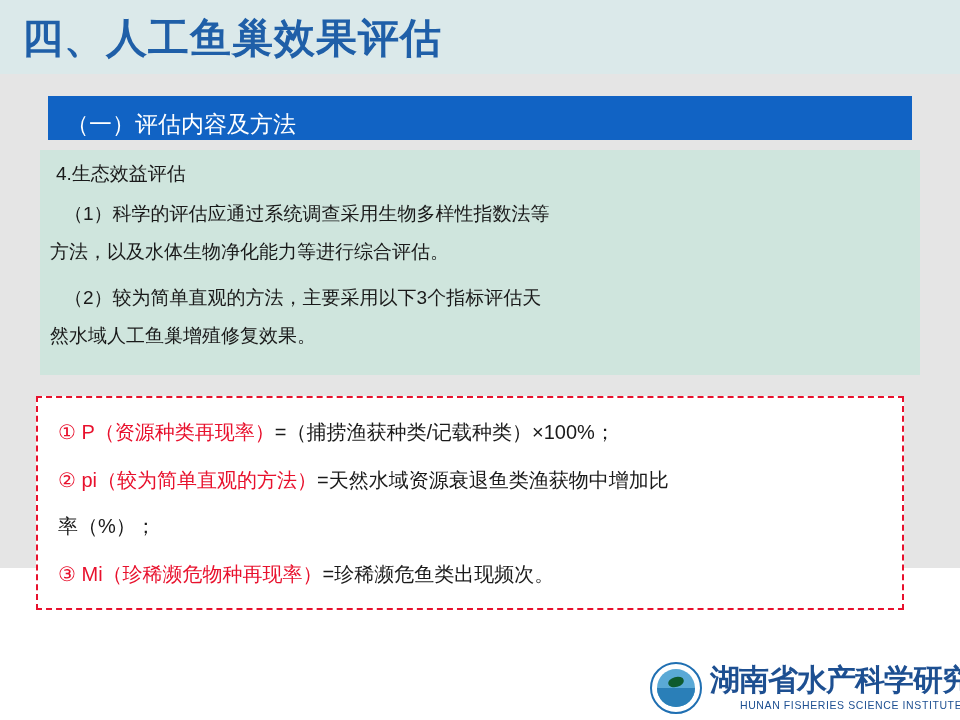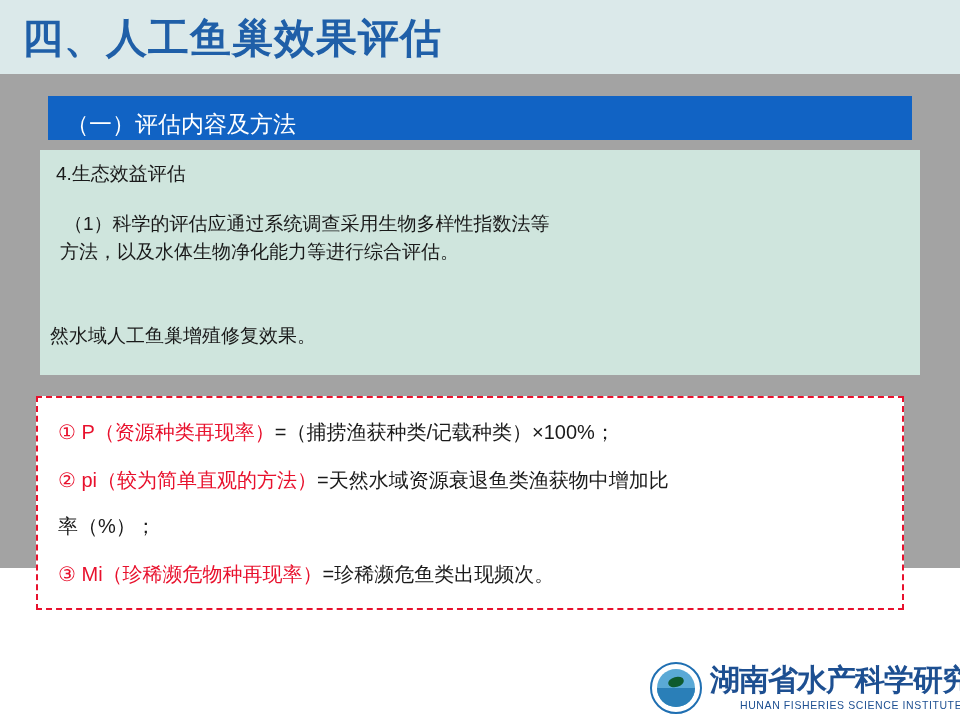--- a/index.html
+++ b/index.html
@@ -6,21 +6,21 @@
   html, body {
     margin: 0; padding: 0;
     width: 960px; height: 720px;
     background: #ffffff;
     font-family: "Liberation Sans", sans-serif;
     overflow: hidden;
   }
   .slide {
     position: relative;
     width: 960px; height: 568px;
-    background: #a3a3a3;
+    background: #e5e5e5;
   }
   
   .title-band {
     position: absolute;
     left: 0; top: 0;
     width: 960px; height: 74px;
     background: #dbe9ea;
   }
   .title-text {
     position: absolute;
@@ -55,22 +55,22 @@
     background: #cfe5dd;
   }
   .content-line {
     position: absolute;
     color: #1a1a1a;
     font-size: 19px;
     line-height: 32px;
     white-space: nowrap;
   }
   .cl1 { left: 16px; top: 8px; }
-  .cl2 { left: 24px; top: 48px; margin-top: 10px; }
-  .cl3 { left: 20px; top: 86px; }
+  .cl2 { left: 24px; top: 48px; }
+  .cl3 { left: 10px; top: 86px; }
   .cl4 { left: 24px; top: 132px; }
   .cl5 { left: 10px; top: 170px; }
 
   
   .dashed-box {
     position: absolute;
     left: 36px; top: 396px;
     width: 868px; height: 214px;
     border: 2px dashed #e8112d;
     background: #ffffff;
@@ -156,20 +156,21 @@
   </div>
 
   <div class="subtitle-bar">
     <div class="subtitle-text">（一）评估内容及方法</div>
   </div>
 
   <div class="content-box">
     <div class="content-line cl1">4.生态效益评估</div>
     <div class="content-line cl2">（1）科学的评估应通过系统调查采用生物多样性指数法等</div>
     <div class="content-line cl3">方法，以及水体生物净化能力等进行综合评估。</div>
+    <div class="content-line cl4">（2）较为简单直观的方法，主要采用以下3个指标评估天</div>
     <div class="content-line cl5">然水域人工鱼巢增殖修复效果。</div>
   </div>
 
   <div class="dashed-box">
 
     <div class="item i1">
       <span class="item-red">① P（资源种类再现率）</span><span class="item-black">=（捕捞渔获种类/记载种类）×100%；</span>
     </div>
 
     <div class="item i2">

